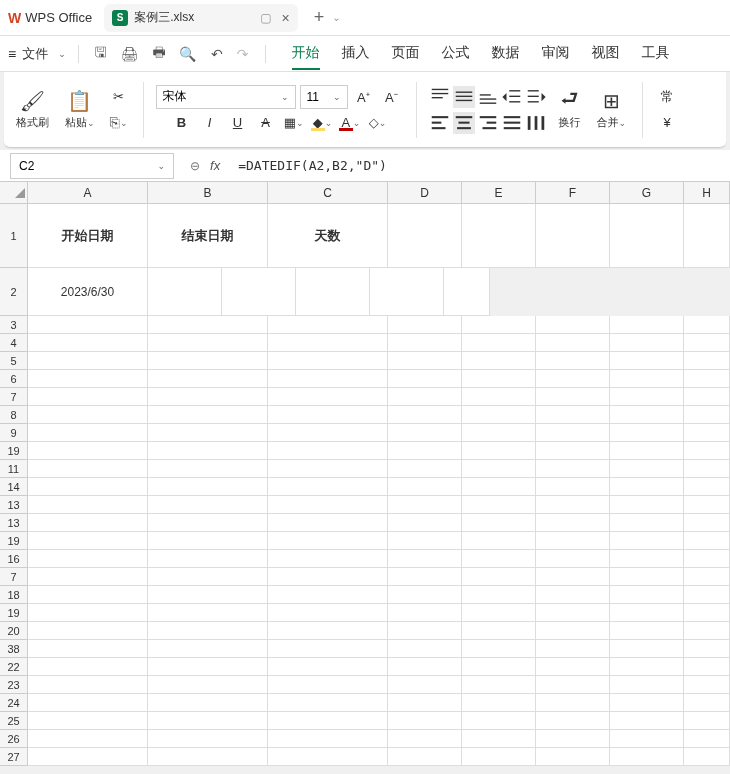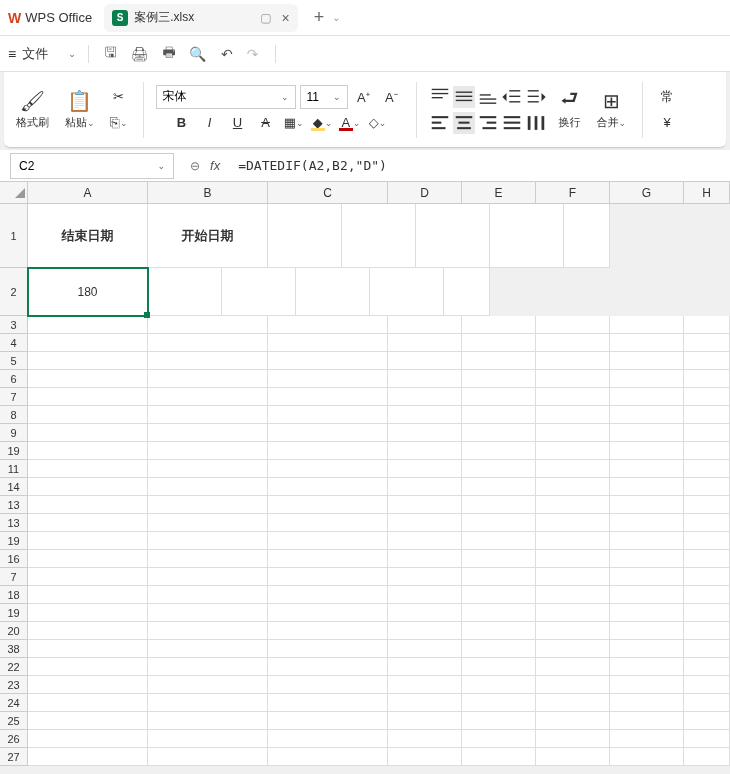--- a/index.html
+++ b/index.html
@@ -15,21 +15,21 @@
     .tab-label { font-size: 12px; color: #333; margin-right: 60px; }
     .tab-close { color: #666; font-size: 14px; margin-left: 4px; }
     .tab-window { color: #999; font-size: 12px; }
     .newtab { margin-left: 16px; color: #666; font-size: 18px; }
     .newtab-chevron { color: #999; font-size: 10px; margin-left: 8px; }
     
     
     .menubar { height: 36px; background: #fff; display: flex; align-items: center; padding: 0 8px; gap: 4px; border-bottom: 1px solid #e0e0e0; }
     .menubar-left { display: flex; align-items: center; gap: 6px; }
     .hamburger { font-size: 14px; color: #333; }
-    .file-menu { font-size: 13px; color: #333; display: flex; align-items: center; gap: 20px; }
+    .file-menu { font-size: 13px; color: #333; display: flex; align-items: center; gap: 10px; }
     .qat-icon { color: #555; font-size: 14px; padding: 0 4px; }
     .qat-sep { width: 1px; height: 18px; background: #ddd; margin: 0 6px; }
     .menu-tabs { display: flex; gap: 22px; margin-left: 16px; }
     .menu-tab { font-size: 14px; color: #333; padding: 6px 0; }
     .menu-tab.active { color: #0a7f4e; border-bottom: 2px solid #0a7f4e; font-weight: 500; }
     
     
     .ribbon { height: 76px; background: #fff; display: flex; align-items: center; padding: 4px 8px; gap: 8px; border-bottom: 1px solid #ccc; border-radius: 0 0 6px 6px; margin: 0 4px; box-shadow: 0 1px 2px rgba(0,0,0,0.05); }
     .ribbon-group { display: flex; flex-direction: column; align-items: center; gap: 2px; }
     .ribbon-group-row { display: flex; align-items: center; gap: 4px; justify-content: center; }
@@ -93,20 +93,30 @@
         <span class="chevron">⌄</span>
       </span>
     <span class="qat-sep"></span>
     <span class="qat-icon">🖫</span>
     <span class="qat-icon">🖨</span>
     <span class="qat-icon">🖶</span>
     <span class="qat-icon">🔍</span>
     <span class="qat-icon">↶</span>
     <span class="qat-icon" style="opacity:.4">↷</span>
     <span class="qat-sep"></span>
+  </div>
+  <div class="menu-tabs">
+    <span class="menu-tab active">开始</span>
+    <span class="menu-tab">插入</span>
+    <span class="menu-tab">页面</span>
+    <span class="menu-tab">公式</span>
+    <span class="menu-tab">数据</span>
+    <span class="menu-tab">审阅</span>
+    <span class="menu-tab">视图</span>
+    <span class="menu-tab">工具</span>
   </div>
 </div>
 
 <div class="ribbon">
   <div class="ribbon-big-btn">
     <span class="icon">🖌</span>
     <span class="label">格式刷</span>
   </div>
   <div class="ribbon-big-btn">
     <span class="icon">📋</span>
@@ -304,30 +314,31 @@
         <div class="row-header" style="height: 18px;">38</div>
         <div class="row-header" style="height: 18px;">22</div>
         <div class="row-header" style="height: 18px;">23</div>
         <div class="row-header" style="height: 18px;">24</div>
         <div class="row-header" style="height: 18px;">25</div>
         <div class="row-header" style="height: 18px;">26</div>
         <div class="row-header" style="height: 18px;">27</div>
       </div>
     <div class="grid-body" id="grid-body">
         <div class="grid-row">
+          <div class="cell col-A header-cell" style="width: 120px; height: 64px;">开始日期</div>
           <div class="cell col-B header-cell" style="width: 120px; height: 64px;">结束日期</div>
-          <div class="cell col-A header-cell" style="width: 120px; height: 64px;">开始日期</div>
+          <div class="cell col-C header-cell" style="width: 120px; height: 64px;">天数</div>
           <div class="cell col-D" style="width: 74px; height: 64px;"></div>
           <div class="cell col-E" style="width: 74px; height: 64px;"></div>
           <div class="cell col-F" style="width: 74px; height: 64px;"></div>
           <div class="cell col-G" style="width: 74px; height: 64px;"></div>
           <div class="cell col-H" style="width: 46px; height: 64px;"></div>
         </div>
         <div class="grid-row">
-          <div class="cell col-C selected-cell" style="width: 120px; height: 48px;">180</div>
+          <div class="cell col-B" style="width: 120px; height: 48px;">2023/6/30</div>
           <div class="cell col-D" style="width: 74px; height: 48px;"></div>
           <div class="cell col-E" style="width: 74px; height: 48px;"></div>
           <div class="cell col-F" style="width: 74px; height: 48px;"></div>
           <div class="cell col-G" style="width: 74px; height: 48px;"></div>
           <div class="cell col-H" style="width: 46px; height: 48px;"></div>
         </div>
         <div class="grid-row">
           <div class="cell col-A" style="width: 120px; height: 18px;"></div>
           <div class="cell col-B" style="width: 120px; height: 18px;"></div>
           <div class="cell col-C" style="width: 120px; height: 18px;"></div>

